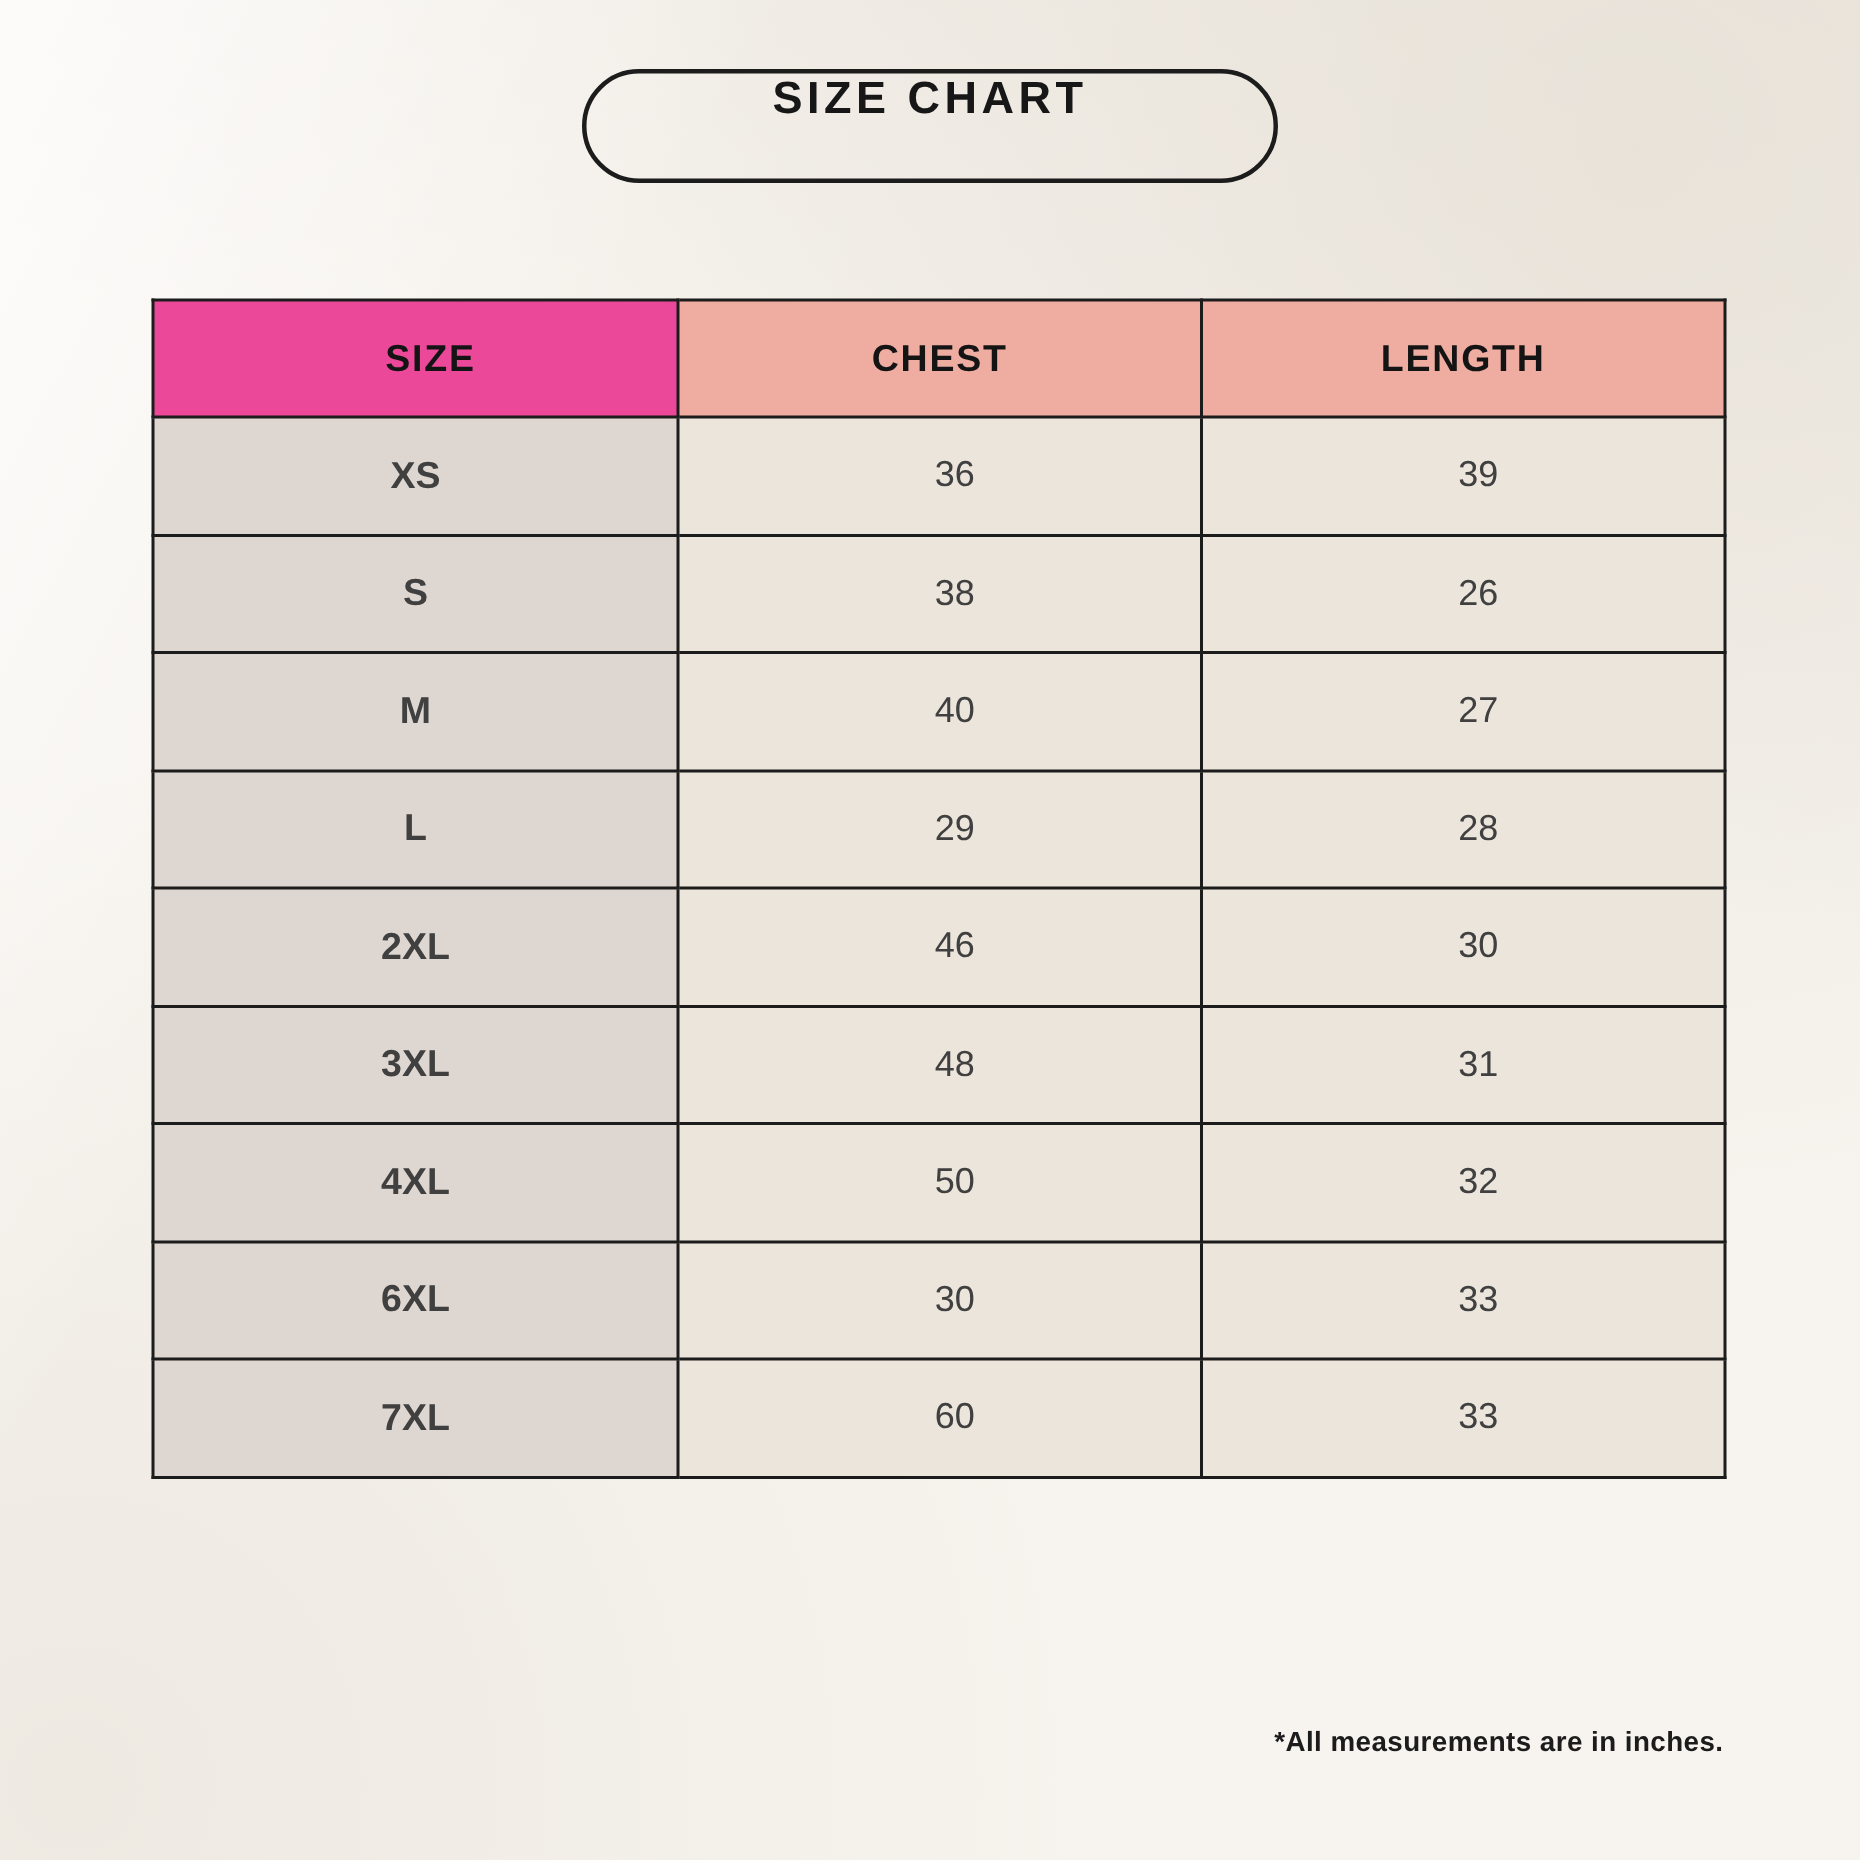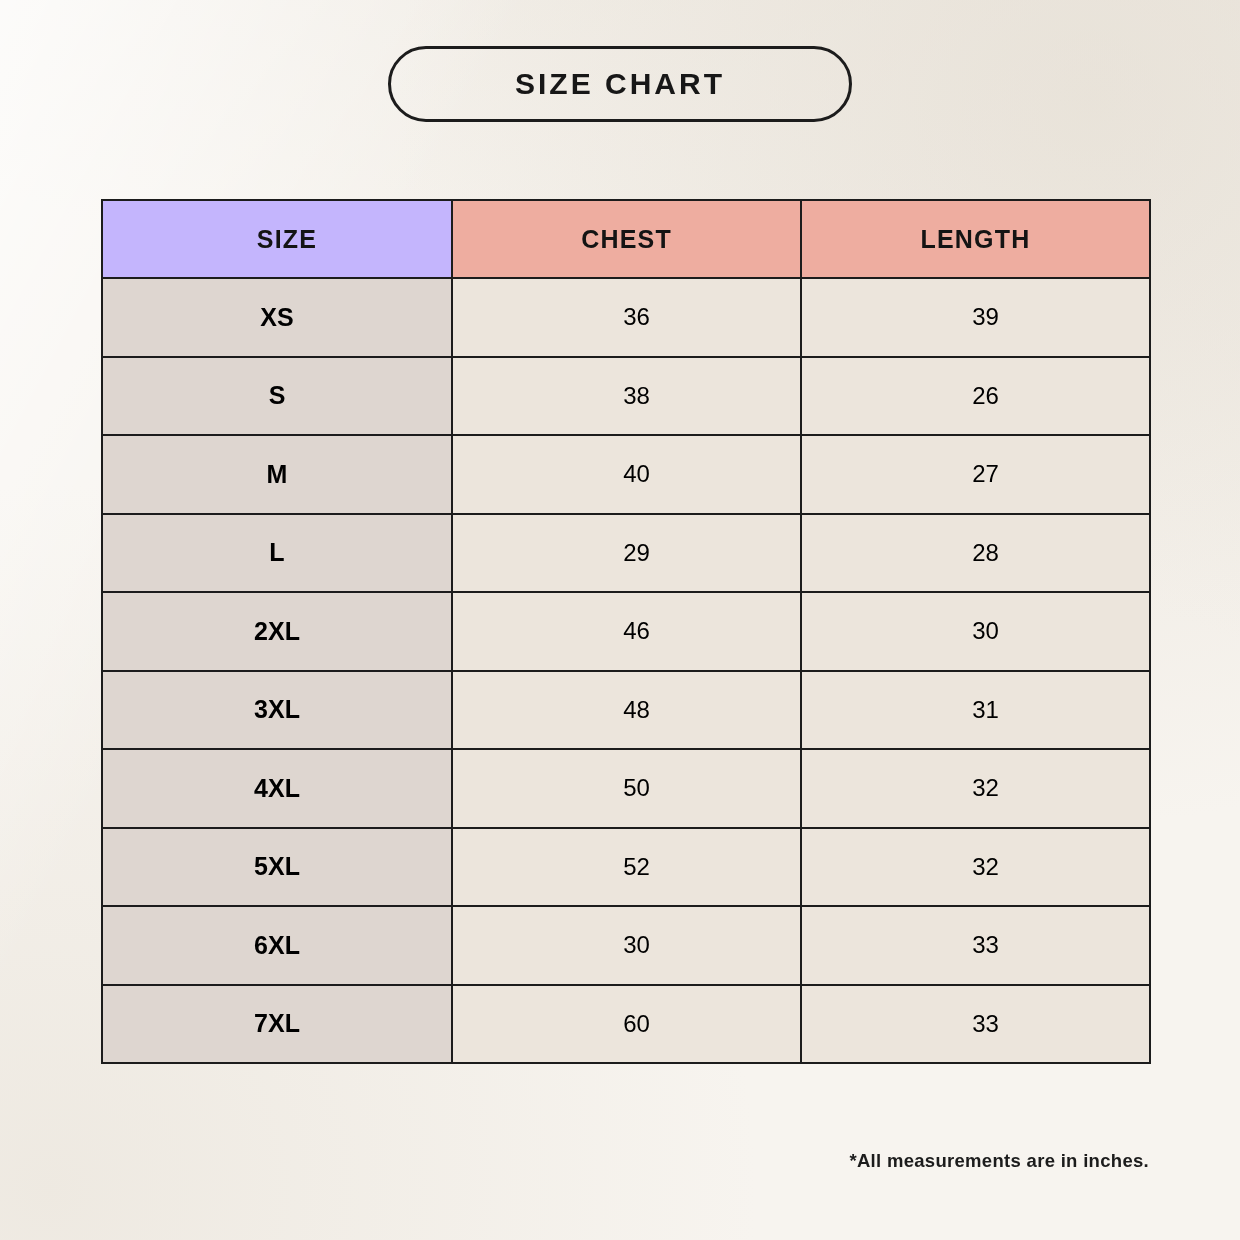--- a/index.html
+++ b/index.html
@@ -34,21 +34,20 @@
   
   .title-pill {
     position: absolute;
     left: 388px;
     top: 46px;
     width: 464px;
     height: 76px;
     border: 3px solid #1c1c1c;
     border-radius: 40px;
     display: flex;
-    align-items: center;
     justify-content: center;
     box-sizing: border-box;
     background: transparent;
   }
   .title-text {
     font-size: 30px;
     font-weight: bold;
     letter-spacing: 3px;
     color: #171717;
   }
@@ -75,28 +74,28 @@
   col.c-chest { width: 349px; }
   col.c-length { width: 349px; }
 
   thead th {
     height: 78px;
     font-size: 25px;
     font-weight: bold;
     letter-spacing: 1.2px;
     color: #141414;
   }
-  th.head-size { background: #c4b5fd; padding-left: 21px; }
+  th.head-size { background: #ec4899; padding-left: 21px; }
   th.head-chest { background: #eeada0; }
   th.head-length { background: #eeada0; }
 
   tbody tr td {
     height: 78.5px;
     font-size: 24px;
-    color: #000000;
+    color: #404040;
   }
   tbody td.col-size {
     background: #ded6d0;
     font-weight: bold;
     font-size: 25px;
   }
   tbody td.col-val {
     background: #ece5dc;
     font-weight: normal;
     padding-left: 21px;
@@ -166,25 +165,20 @@
           <td class="col-size">3XL</td>
           <td class="col-val">48</td>
           <td class="col-val">31</td>
         </tr>
         <tr>
           <td class="col-size">4XL</td>
           <td class="col-val">50</td>
           <td class="col-val">32</td>
         </tr>
         <tr>
-          <td class="col-size">5XL</td>
-          <td class="col-val">52</td>
-          <td class="col-val">32</td>
-        </tr>
-        <tr>
           <td class="col-size">6XL</td>
           <td class="col-val">30</td>
           <td class="col-val">33</td>
         </tr>
         <tr>
           <td class="col-size">7XL</td>
           <td class="col-val">60</td>
           <td class="col-val">33</td>
         </tr>
       </tbody>

